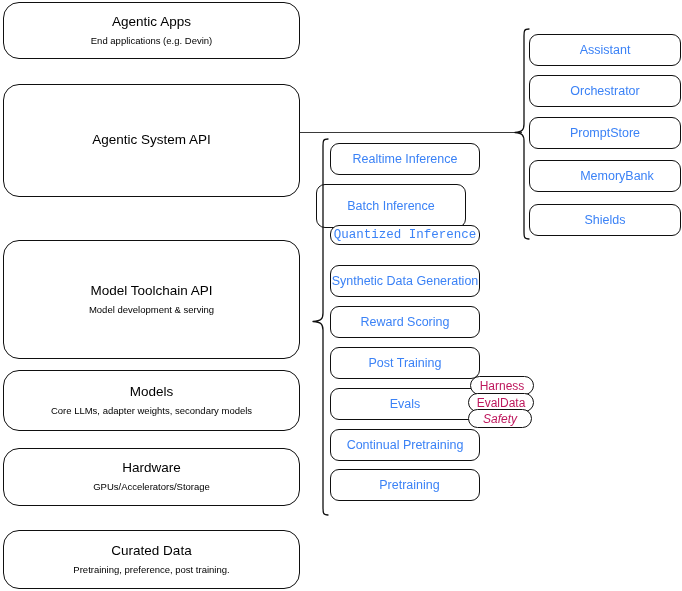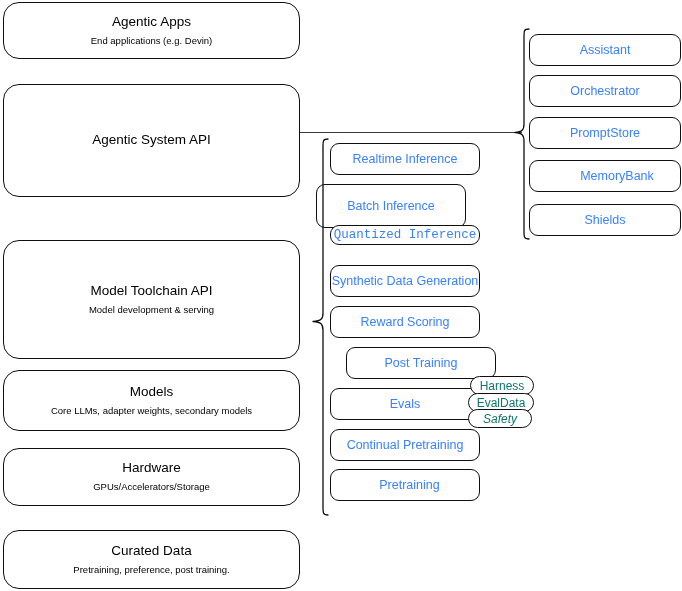--- a/index.html
+++ b/index.html
@@ -54,21 +54,21 @@
   .pill {
     position: absolute;
     box-sizing: border-box;
     border: 1.4px solid #0f0f0f;
     border-radius: 999px;
     background: #ffffff;
     display: flex;
     align-items: center;
     justify-content: center;
     font-size: 12px;
-    color: #0f766e;
+    color: #be185d;
     z-index: 6;
   }
   .brace {
     position: absolute;
     z-index: 4;
   }
   .brace svg { display: block; overflow: visible; }
   .connector {
     position: absolute;
     z-index: 3;
@@ -151,21 +151,21 @@
   </div>
   <div class="chip" style="left:330px; top:225px; width:150px; height:20px;font-family:Liberation Mono, monospace;">
     <span>Quantized Inference</span>
   </div>
   <div class="chip" style="left:330px; top:265px; width:150px; height:32px;">
     <span>Synthetic Data Generation</span>
   </div>
   <div class="chip" style="left:330px; top:306px; width:150px; height:32px;">
     <span>Reward Scoring</span>
   </div>
-  <div class="chip" style="left:330px; top:347px; width:150px; height:32px;margin-left:16px;">
+  <div class="chip" style="left:330px; top:347px; width:150px; height:32px;">
     <span>Post Training</span>
   </div>
   <div class="chip" style="left:330px; top:388px; width:150px; height:32px;">
     <span>Evals</span>
   </div>
   <div class="chip" style="left:330px; top:429px; width:150px; height:32px;">
     <span>Continual Pretraining</span>
   </div>
   <div class="chip" style="left:330px; top:469px; width:150px; height:32px;padding-left:9px;">
     <span>Pretraining</span>

